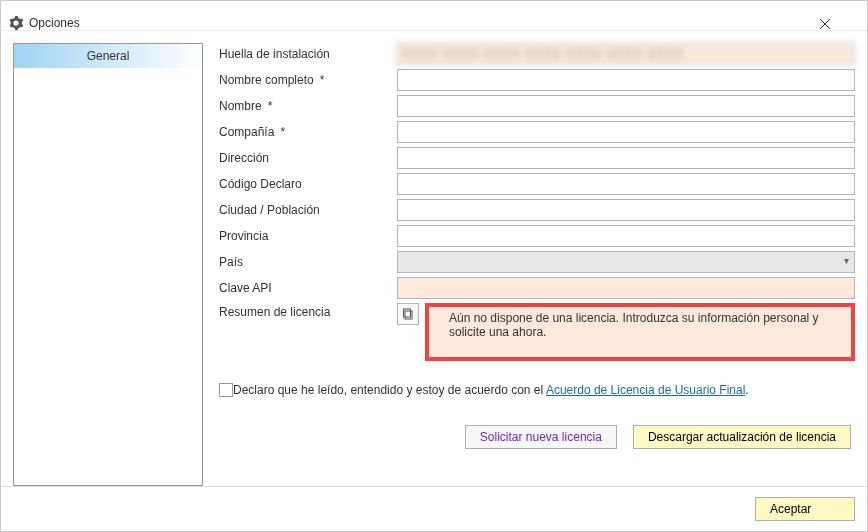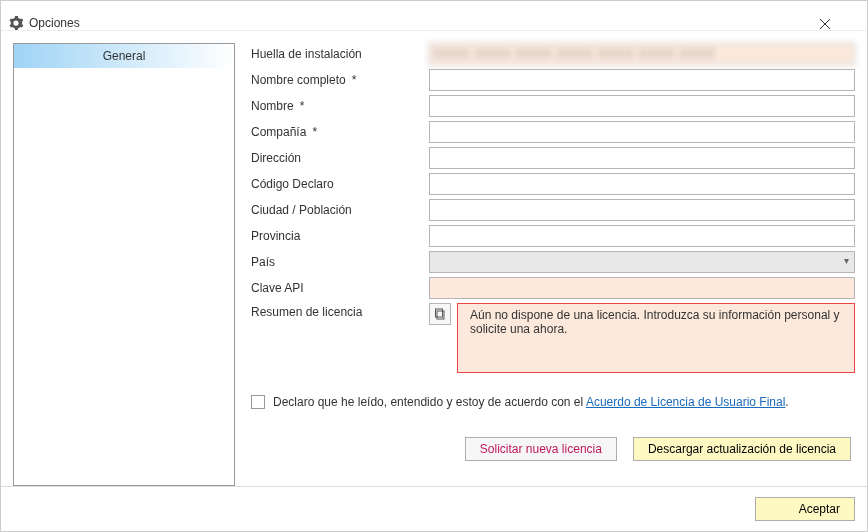--- a/index.html
+++ b/index.html
@@ -2,47 +2,47 @@
 <html><head>
 <meta charset="utf-8">
 <style>
   * { box-sizing: border-box; font-family: "Segoe UI", Tahoma, sans-serif; font-size: 12px; }
   body { margin:0; padding:0; background:#fff; color:#333; }
   .window { width:868px; height:532px; border:1px solid #ccc; display:flex; flex-direction:column; position:relative; }
   .titlebar { height:30px; display:flex; align-items:flex-end; padding:0 8px; border-bottom:1px solid #eee;}
   .titlebar .title { margin-left:6px; flex:1;}
   .titlebar .close { width:40px; text-align:center; cursor:pointer;}
   .body { flex:1; display:flex; padding:12px 12px 0 12px; gap:16px; overflow:hidden;}
-  .sidebar { width:222px; border:1px solid #999; background:#fff; display:flex; flex-direction:column;}
+  .sidebar { width:190px; border:1px solid #999; background:#fff; display:flex; flex-direction:column;}
   .sidebar-item { height:24px; line-height:24px; text-align:center; cursor:pointer; border-bottom:0; }
   .sidebar-item.general { background:linear-gradient(to right,#9fd4f5,#fff); color:#333;}
   .sidebar-item.active { background:#1e90ff; color:#fff; font-weight:bold;}
   .sidebar-item.nuevos { background:linear-gradient(to right,#cfe9fb,#fff); color:#333;}
   .main { flex:1; display:flex; flex-direction:column; }
   .form { display:grid; grid-template-columns: 170px 1fr; column-gap:8px; row-gap:4px; align-content:start;}
   .label { height:22px; display:flex; align-items:center; color:#333;}
   .label .req { margin-left:6px; color:#333;}
   .field { height:22px; }
   .field input[type=text] { width:100%; height:22px; border:1px solid #b5b5b5; padding:0 4px; background:#fff;}
   .field.tinted input[type=text] { background:#fce9dc; }
   .field.readonly input[type=text] { background:#fce9dc; color:#999; }
   .field.select { position:relative; }
   .field.select .selectbox { width:100%; height:22px; border:1px solid #b5b5b5; background:#e8e8e8; display:flex; align-items:center; padding:0 4px;}
   .field.select .chev { position:absolute; right:6px; top:4px; font-size:10px; color:#666;}
   .summary-btn-cell { display:flex; align-items:flex-start; gap:6px; }
   .copy-btn { width:22px; height:22px; border:1px solid #b5b5b5; background:#f7f7f7; display:flex; align-items:center; justify-content:center; cursor:pointer;}
-  .summary-box { flex:1; height:70px; border:1px solid #ef4444; background:#fce9dc; padding:4px 12px; color:#333;}
-  .declare-row { margin-top:22px; display:flex; align-items:center; gap:8px; padding-left:0;}
+  .summary-box { flex:1; height:58px; border:4px solid #ef4444; background:#fce9dc; padding:4px 20px; color:#333;}
+  .declare-row { margin-top:22px; display:flex; align-items:center; padding-left:0;}
   .declare-chk { width:14px; height:14px; border:1px solid #999; background:#fff;}
   .declare-text a { color:#1a6ab8; text-decoration:underline;}
   .action-row { margin-top:28px; display:flex; justify-content:flex-end; gap:16px; padding-right:4px; padding-bottom:10px;}
   .btn { height:24px; padding:0 14px; border:1px solid #adadad; background:#fef9c3; cursor:pointer;}
-  .btn.disabled { color:#be185d; background:#f7f7f7; cursor:default;}
+  .btn.disabled { color:#6d28d9; background:#f7f7f7; cursor:default;}
   .footer { border-top:1px solid #ddd; padding:10px 12px; display:flex; justify-content:flex-end; gap:10px;}
-  .footer .btn { width:100px; text-align:right;}
+  .footer .btn { width:100px; text-align:left;}
   .gear-icon svg { width:14px; height:14px; display:block;}
   .close-x svg { width:12px; height:12px; display:block; stroke:#333; stroke-width:1;}
   .copy-icon svg { width:12px; height:12px; display:block; stroke:#555; fill:none; stroke-width:1;}
   .blur-text { filter: blur(3px); color:#aaa; letter-spacing:1px;}
 </style>
 </head>
 <body>
 
 <div class="window">
 

